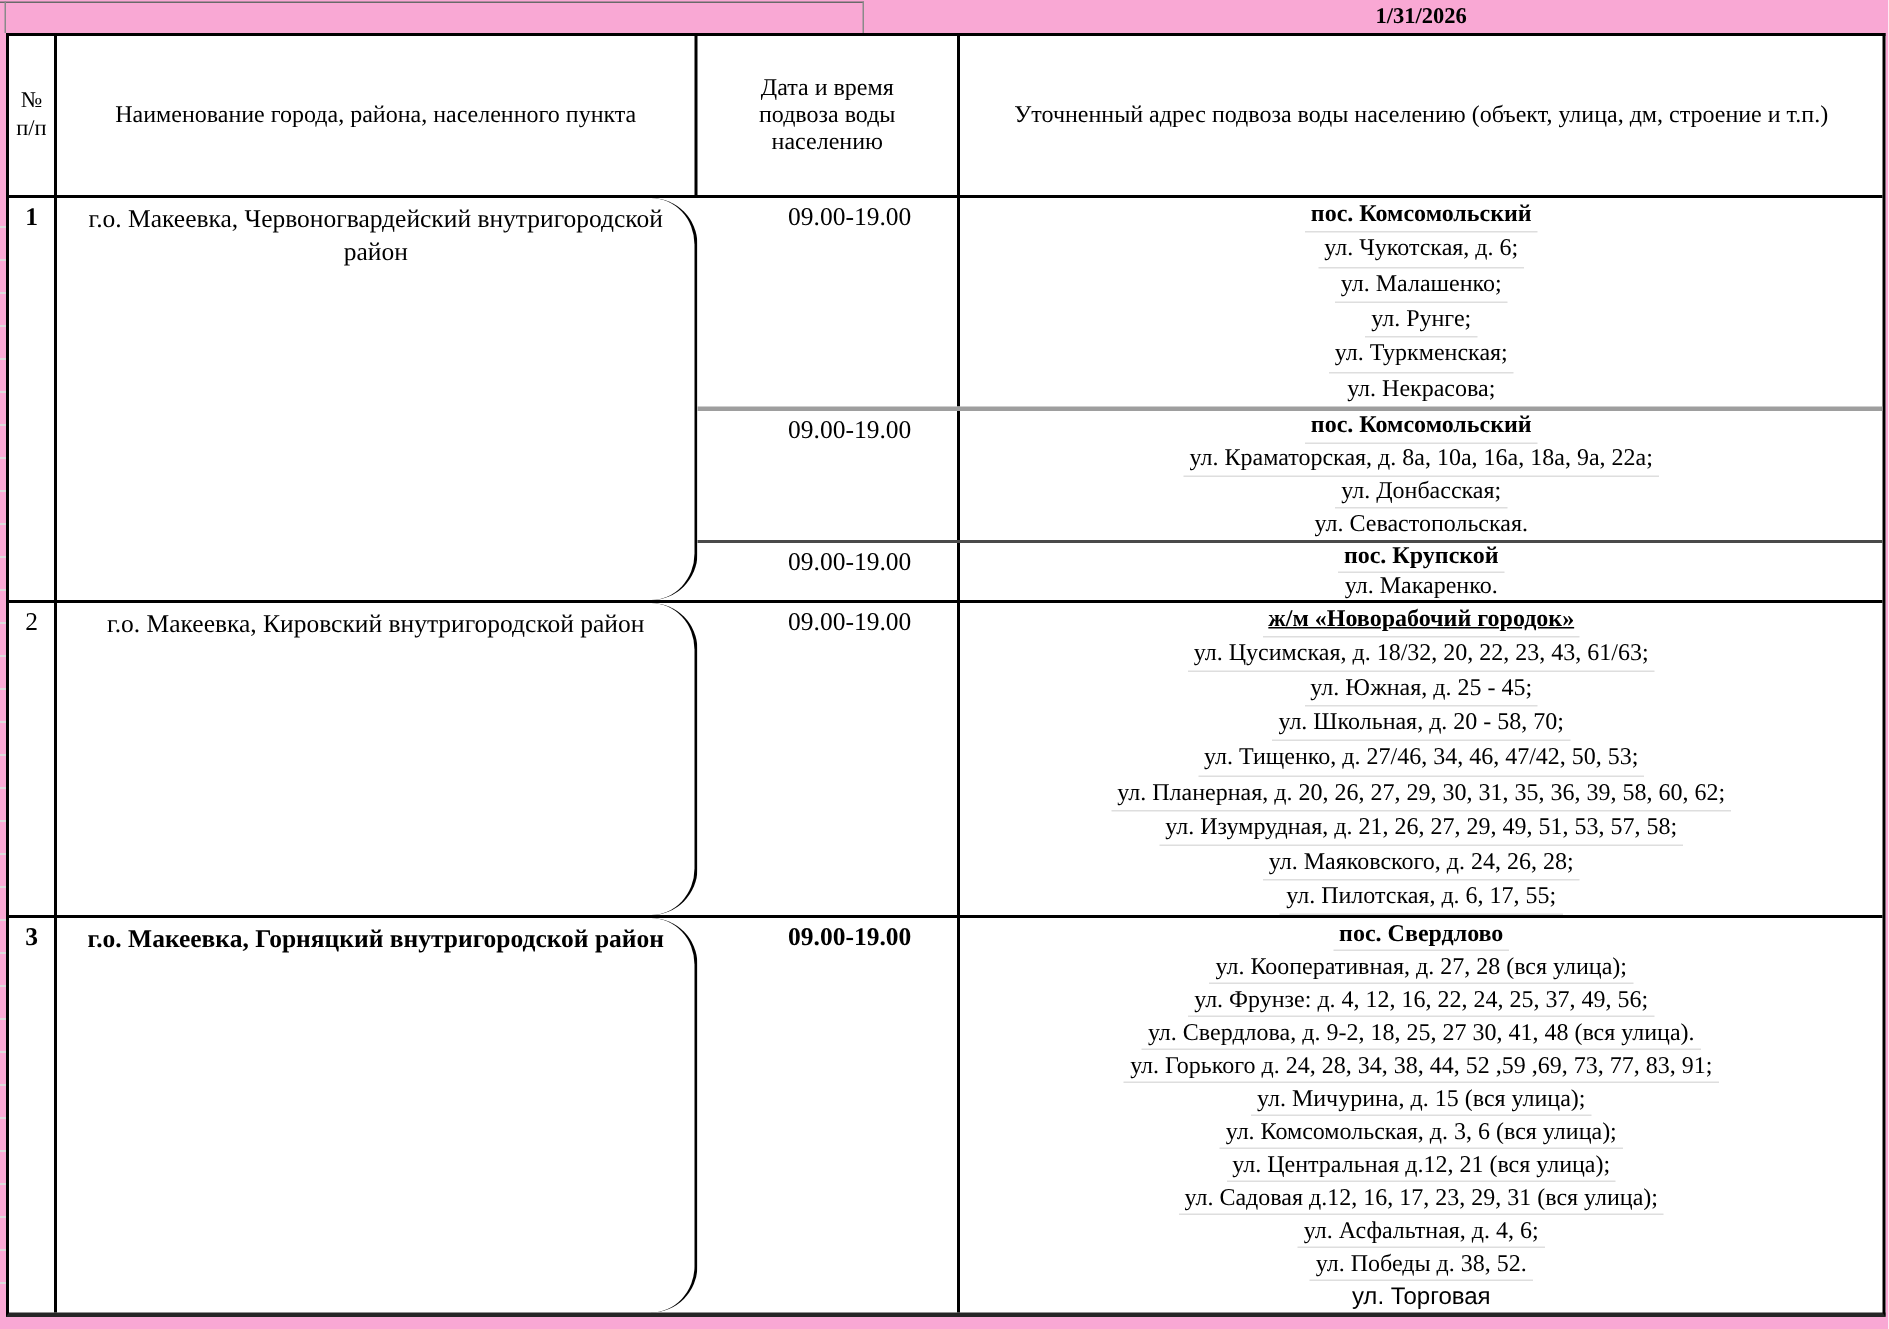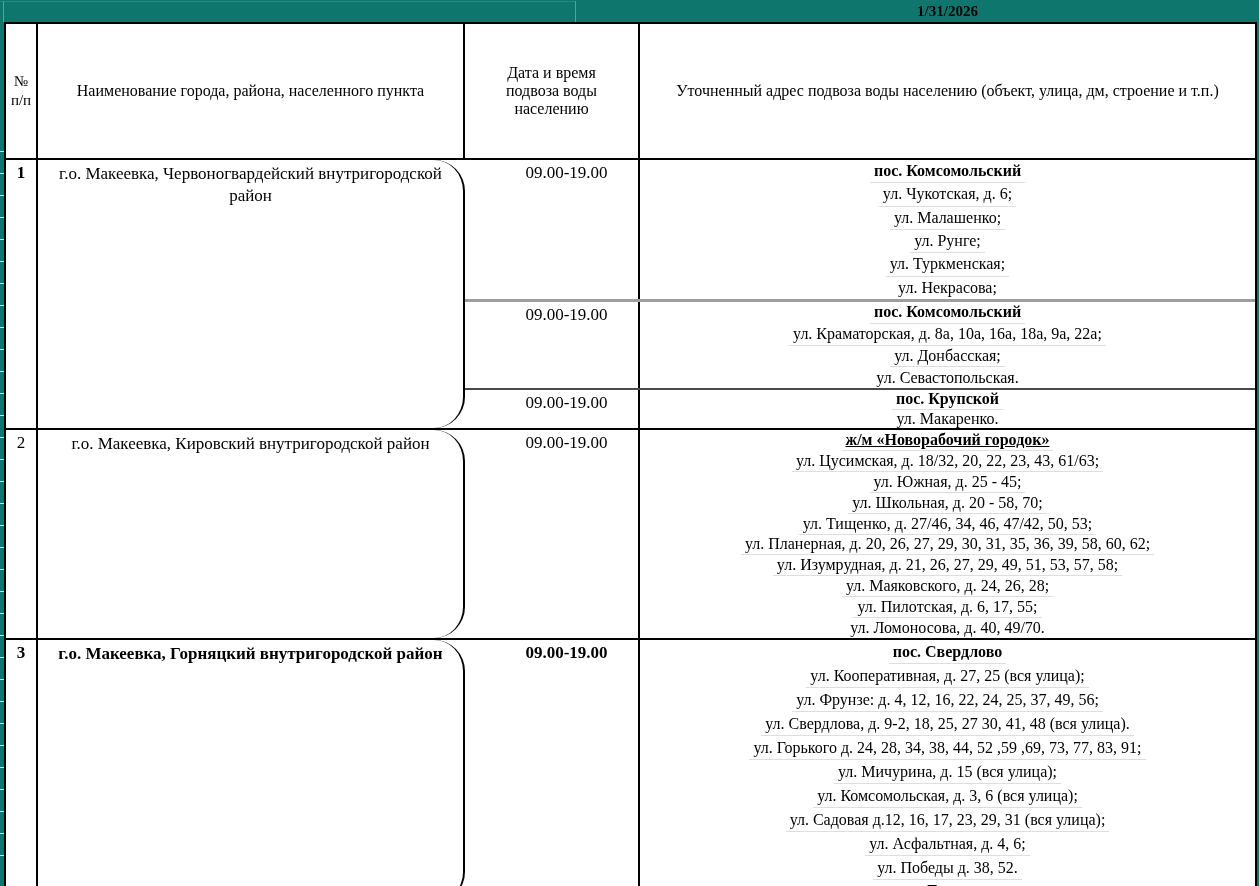--- a/index.html
+++ b/index.html
@@ -1,19 +1,19 @@
 <!DOCTYPE html>
 <html><head>
 <meta charset="utf-8">
 <style>
   html,body{margin:0;padding:0;background:#fff;}
   .page{
     position:relative;
     width:1259px;height:886px;
-    background:#0f766e;
+    background:#f9a8d4;
     font-family:"Liberation Serif", serif;
     color:#000;
     overflow:hidden;
   }
   *{box-sizing:border-box;}
 
   
   .top-line{position:absolute;left:0;top:1px;width:576px;height:1px;background:#6a6a6a;}
   .top-tick{position:absolute;left:575px;top:1px;width:1px;height:21px;background:#8a8a8a;}
   .left-tick{position:absolute;left:3px;top:1px;width:1px;height:21px;background:#8a8a8a;}
@@ -28,21 +28,21 @@
     display:flex;align-items:center;justify-content:center;
     font-weight:bold;font-size:15px;}
 
   .table{
     position:absolute;left:4px;top:22px;width:1253px;
     border:2px solid #000;
     border-bottom:3px solid #262626;
     background:#fff;
   }
 
-  .hdr{display:flex;height:136px;border-bottom:2px solid #000;}
+  .hdr{display:flex;height:108px;border-bottom:2px solid #000;}
   .cell{flex-shrink:0;}
   .c-num{width:32px;border-right:2px solid #000;}
   .c-name{width:427px;border-right:2px solid #000;}
   .c-time{width:175px;border-right:2px solid #000;}
   .c-addr{flex:1;align-items:center;}
   .hdr .cell{display:flex;align-items:center;justify-content:center;text-align:center;font-size:16px;padding:0 6px;}
   .hdr .c-num{font-size:15px;padding:0 1px;line-height:1.25;}
   .hdr .c-time{padding:0 30px;}
 
   .row{display:flex;}
@@ -127,39 +127,39 @@
               <div class="cell c-addr">
                 <div class="addr-line st-bold-underline gridline">ж/м «Новорабочий городок»</div>
                 <div class="addr-line gridline">ул. Цусимская, д. 18/32, 20, 22, 23, 43, 61/63;</div>
                 <div class="addr-line gridline">ул. Южная, д. 25 - 45;</div>
                 <div class="addr-line gridline">ул. Школьная, д. 20 - 58, 70;</div>
                 <div class="addr-line gridline">ул. Тищенко, д. 27/46, 34, 46, 47/42, 50, 53;</div>
                 <div class="addr-line gridline">ул. Планерная, д. 20, 26, 27, 29, 30, 31, 35, 36, 39, 58, 60, 62;</div>
                 <div class="addr-line gridline">ул. Изумрудная, д. 21, 26, 27, 29, 49, 51, 53, 57, 58;</div>
                 <div class="addr-line gridline">ул. Маяковского, д. 24, 26, 28;</div>
                 <div class="addr-line gridline">ул. Пилотская, д. 6, 17, 55;</div>
-                <div class="addr-line">ул. Ломоносова, д. 40, 49/70.</div>
               </div>
             </div>
           </div>
         </div>
         <div class="row row-sep" style="height: 265px;">
           <div class="cell c-num bold">3</div>
           <div class="cell c-name bold">г.о. Макеевка, Горняцкий внутригородской район</div>
           <div class="sub-wrap">
             <div class="subrow" style="height: 265px;">
               <div class="cell c-time bold">09.00-19.00</div>
               <div class="cell c-addr">
                 <div class="addr-line st-bold gridline">пос. Свердлово</div>
-                <div class="addr-line gridline">ул. Кооперативная, д. 27, 25 (вся улица);</div>
+                <div class="addr-line gridline">ул. Кооперативная, д. 27, 28 (вся улица);</div>
                 <div class="addr-line gridline">ул. Фрунзе: д. 4, 12, 16, 22, 24, 25, 37, 49, 56;</div>
                 <div class="addr-line gridline">ул. Свердлова, д. 9-2, 18, 25, 27 30, 41, 48 (вся улица).</div>
                 <div class="addr-line gridline">ул. Горького д. 24, 28, 34, 38, 44, 52 ,59 ,69, 73, 77, 83, 91;</div>
                 <div class="addr-line gridline">ул. Мичурина, д. 15 (вся улица);</div>
                 <div class="addr-line gridline">ул. Комсомольская, д. 3, 6 (вся улица);</div>
+                <div class="addr-line gridline">ул. Центральная д.12, 21 (вся улица);</div>
                 <div class="addr-line gridline">ул. Садовая д.12, 16, 17, 23, 29, 31 (вся улица);</div>
                 <div class="addr-line gridline">ул. Асфальтная, д. 4, 6;</div>
                 <div class="addr-line gridline">ул. Победы д. 38, 52.</div>
                 <div class="addr-line st-sans">ул. Торговая</div>
               </div>
             </div>
           </div>
         </div>
       </div>
   </div>

